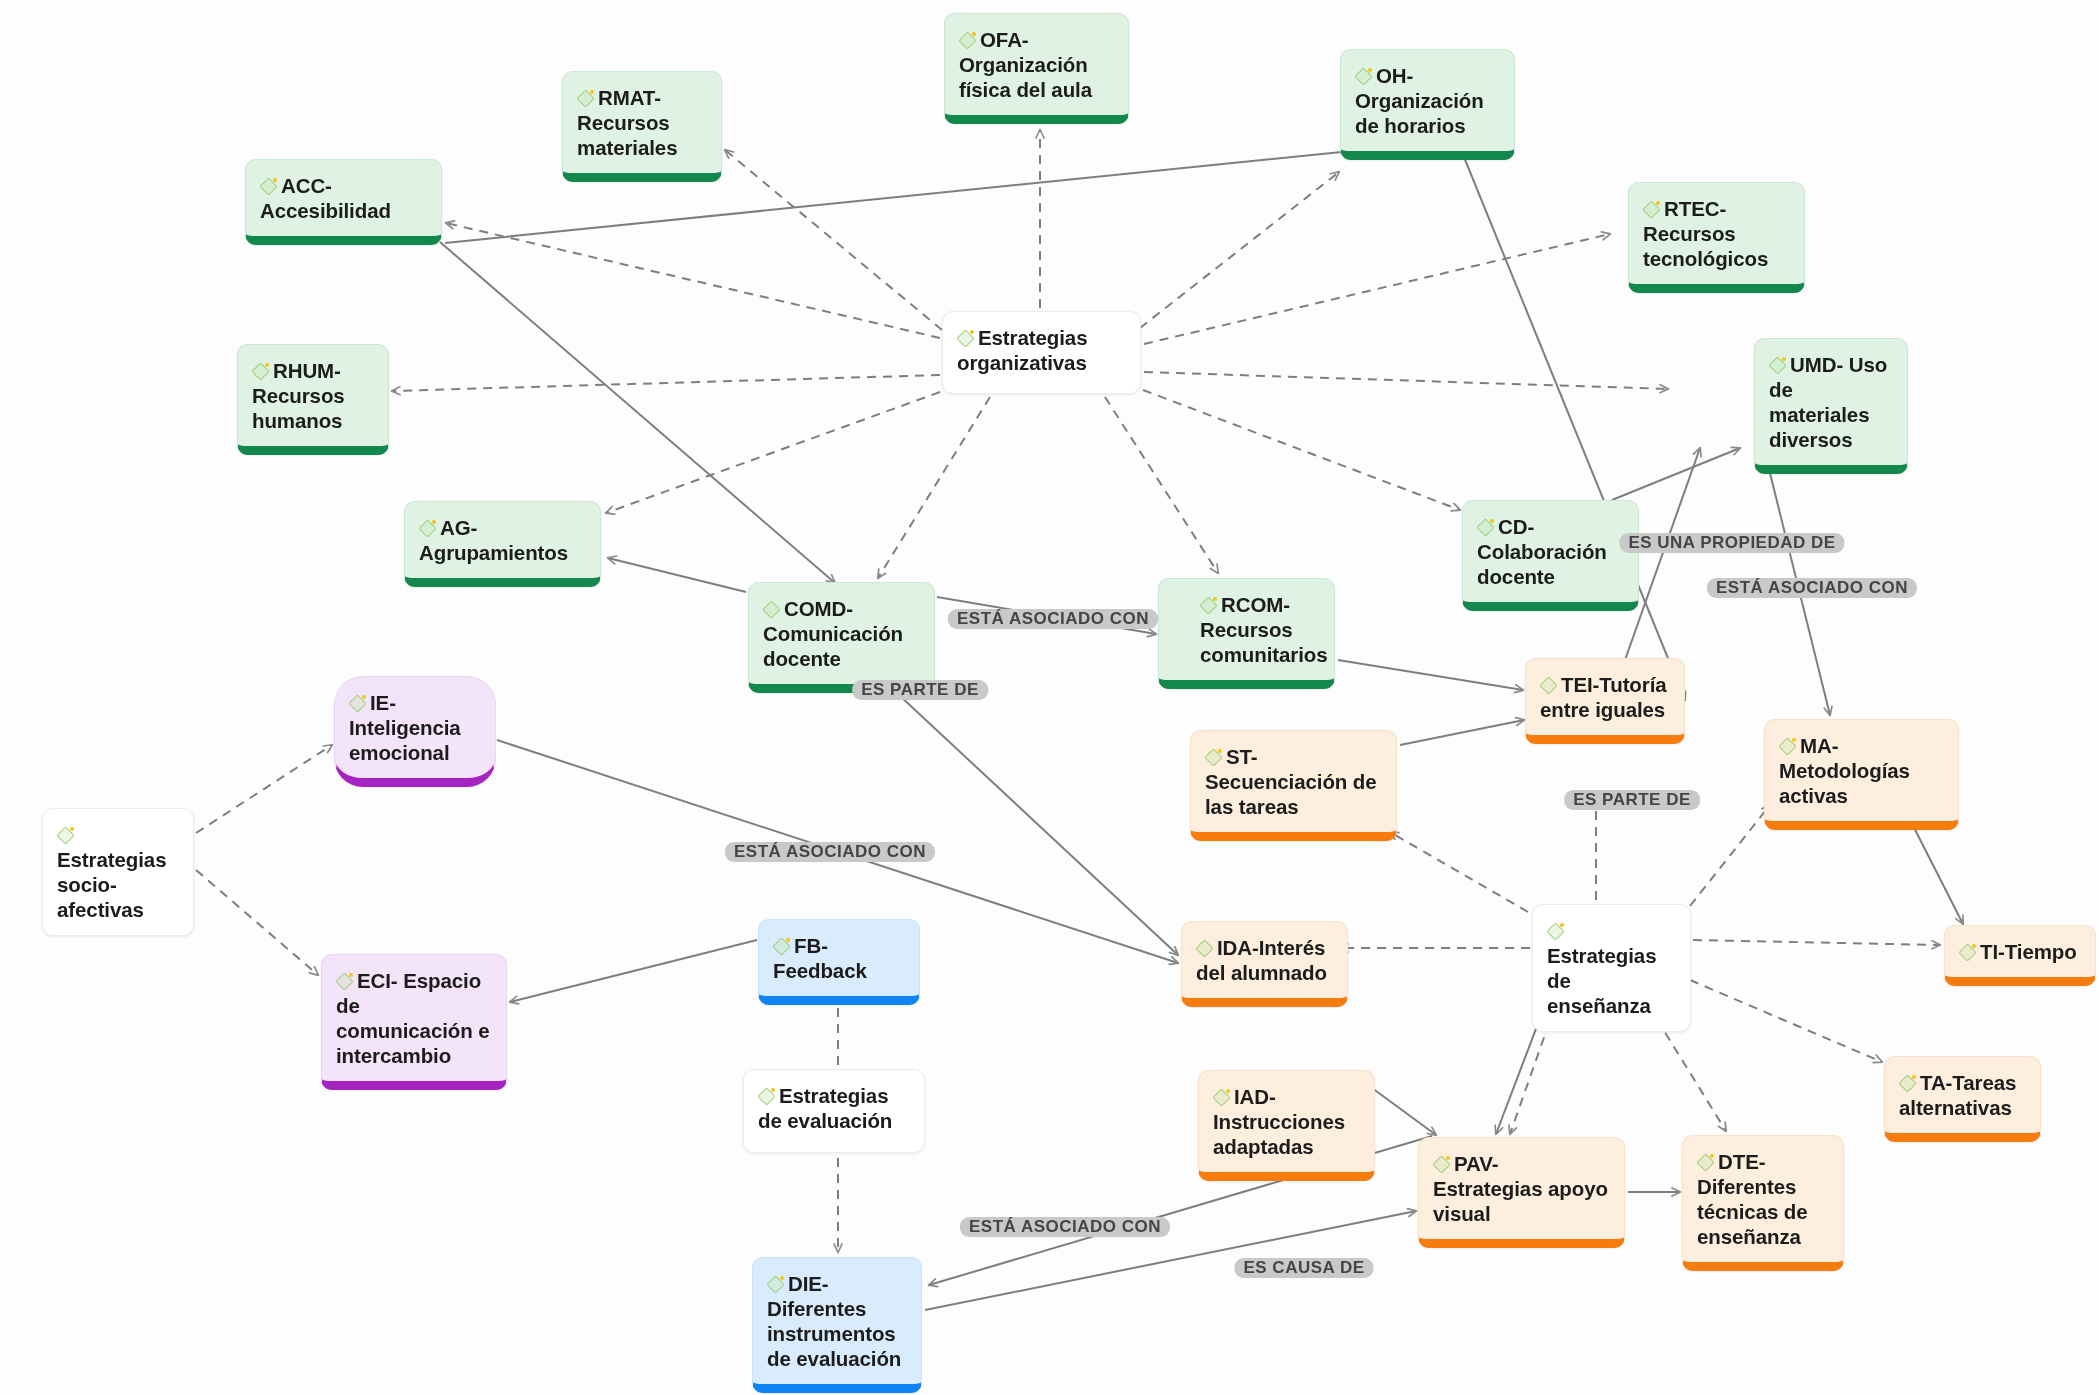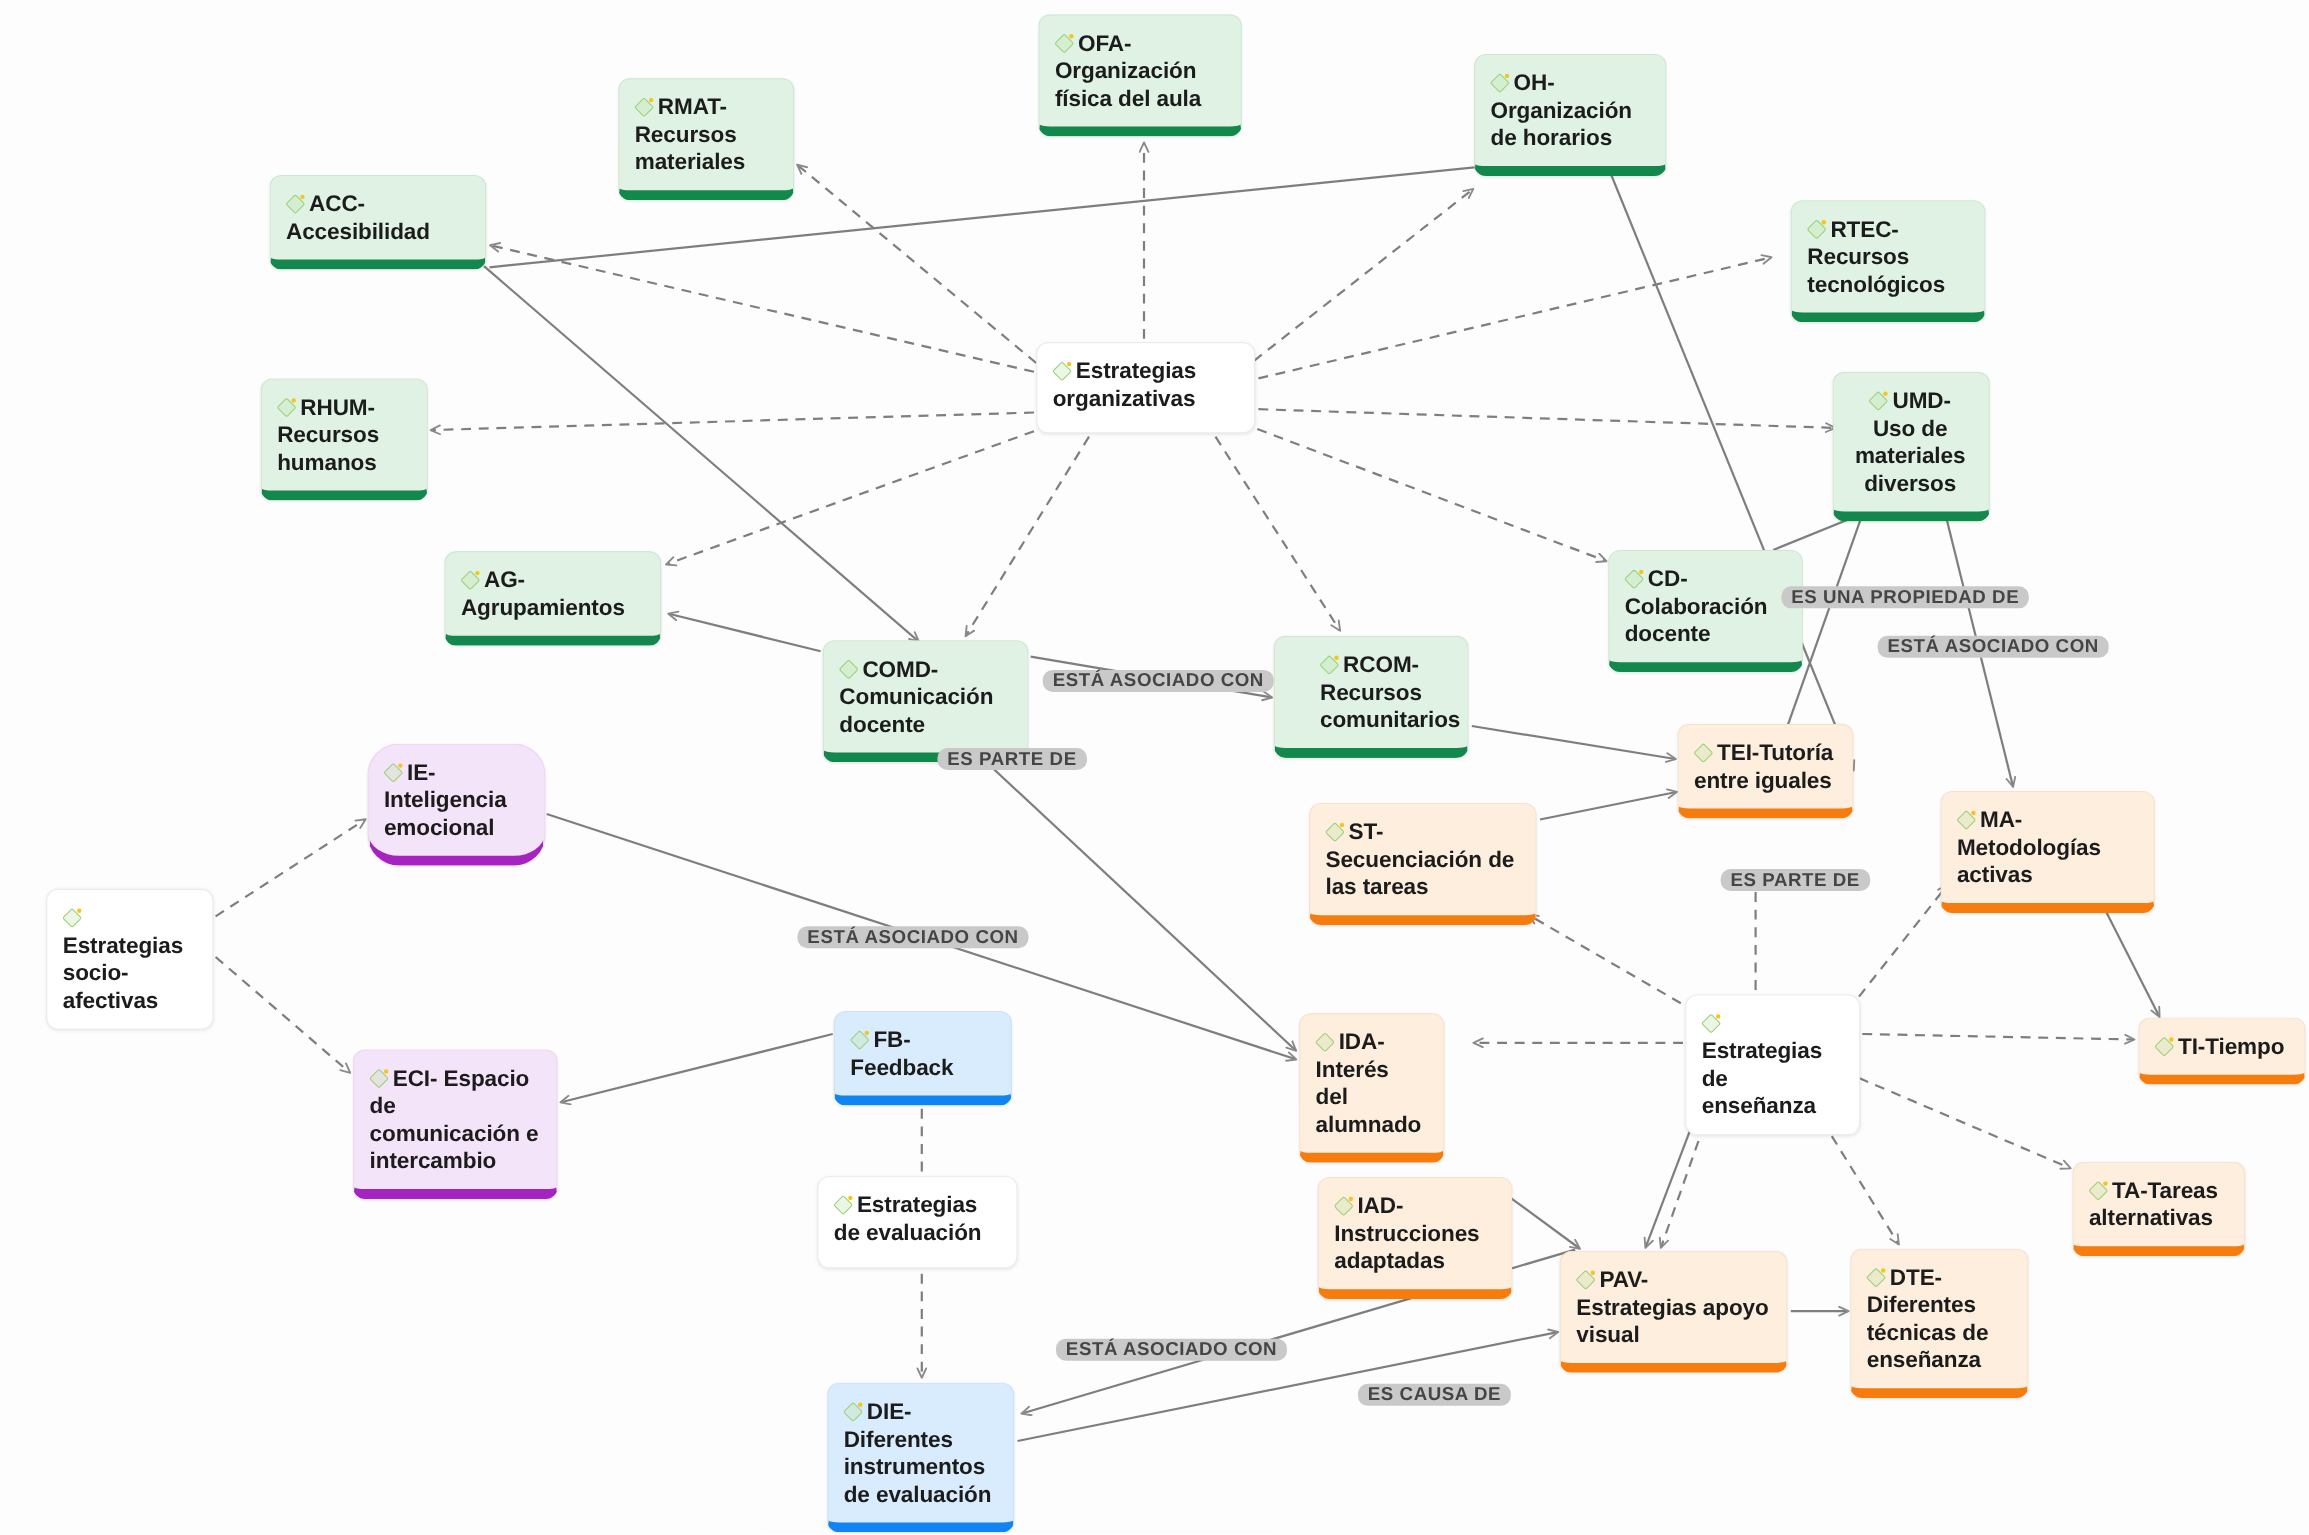--- a/index.html
+++ b/index.html
@@ -166,32 +166,32 @@
       </g>
   </svg>
   <div id="nodes-group">
       <div class="node node-green" style="left: 944px; top: 13px; width: 185px; min-height: 78px;"><span class="dia"><i></i><b></b></span><span class="lbl">OFA- Organización física del aula</span></div>
       <div class="node node-green" style="left: 562px; top: 71px; width: 160px; min-height: 78px;"><span class="dia"><i></i><b></b></span><span class="lbl">RMAT- Recursos materiales</span></div>
       <div class="node node-green" style="left: 1340px; top: 49px; width: 175px; min-height: 82px;"><span class="dia"><i></i><b></b></span><span class="lbl">OH- Organización de horarios</span></div>
       <div class="node node-green" style="left: 1612px; top: 182px; width: 177px; min-height: 82px; margin-left: 16px;"><span class="dia"><i></i><b></b></span><span class="lbl">RTEC- Recursos tecnológicos</span></div>
       <div class="node node-green" style="left: 245px; top: 159px; width: 197px; min-height: 79px;"><span class="dia"><i></i><b></b></span><span class="lbl">ACC- Accesibilidad</span></div>
       <div class="node node-green" style="left: 237px; top: 344px; width: 152px; min-height: 82px;"><span class="dia"><i></i><b></b></span><span class="lbl">RHUM- Recursos humanos</span></div>
       <div class="node node-white" style="left: 942px; top: 311px; width: 199px; min-height: 83px;"><span class="dia"><i></i><b></b></span><span class="lbl">Estrategias organizativas</span></div>
-      <div class="node node-green" style="left: 1666px; top: 338px; width: 143px; min-height: 105px; text-align: center;"><span class="dia"><i></i><b></b></span><span class="lbl">UMD- Uso de materiales diversos</span></div>
+      <div class="node node-green" style="left: 1754px; top: 338px; width: 154px; min-height: 105px;"><span class="dia"><i></i><b></b></span><span class="lbl">UMD- Uso de materiales diversos</span></div>
       <div class="node node-green" style="left: 404px; top: 501px; width: 197px; min-height: 78px;"><span class="dia"><i></i><b></b></span><span class="lbl">AG- Agrupamientos</span></div>
       <div class="node node-green" style="left: 1462px; top: 500px; width: 177px; min-height: 82px;"><span class="dia"><i></i><b></b></span><span class="lbl">CD- Colaboración docente</span></div>
       <div class="node node-green" style="left: 748px; top: 582px; width: 187px; min-height: 82px;"><span class="dia nodot"><i></i></span><span class="lbl">COMD- Comunicación docente</span></div>
       <div class="node node-green" style="left: 1158px; top: 578px; width: 177px; min-height: 82px; padding-left: 41px;"><span class="dia"><i></i><b></b></span><span class="lbl">RCOM- Recursos comunitarios</span></div>
       <div class="node node-orange" style="left: 1525px; top: 658px; width: 160px; min-height: 82px;"><span class="dia nodot"><i></i></span><span class="lbl">TEI-Tutoría entre iguales</span></div>
       <div class="node node-purple" style="left: 334px; top: 676px; width: 162px; min-height: 82px; border-radius: 29px;"><span class="dia"><i></i><b></b></span><span class="lbl">IE- Inteligencia emocional</span></div>
       <div class="node node-orange" style="left: 1764px; top: 719px; width: 195px; min-height: 82px;"><span class="dia"><i></i><b></b></span><span class="lbl">MA- Metodologías activas</span></div>
       <div class="node node-orange" style="left: 1190px; top: 730px; width: 207px; min-height: 82px;"><span class="dia"><i></i><b></b></span><span class="lbl">ST- Secuenciación de las tareas</span></div>
       <div class="node node-white" style="left: 42px; top: 808px; width: 152px; min-height: 82px;"><span class="dia"><i></i><b></b></span><span class="lbl">Estrategias socio- afectivas</span></div>
       <div class="node node-blue" style="left: 758px; top: 919px; width: 162px; min-height: 60px;"><span class="dia"><i></i><b></b></span><span class="lbl">FB- Feedback</span></div>
-      <div class="node node-orange" style="left: 1181px; top: 921px; width: 132px; min-height: 82px;"><span class="dia nodot"><i></i></span><span class="lbl">IDA-Interés del alumnado</span></div>
+      <div class="node node-orange" style="left: 1181px; top: 921px; width: 167px; min-height: 82px;"><span class="dia nodot"><i></i></span><span class="lbl">IDA-Interés del alumnado</span></div>
       <div class="node node-white" style="left: 1532px; top: 904px; width: 159px; min-height: 84px;"><span class="dia"><i></i><b></b></span><span class="lbl">Estrategias de enseñanza</span></div>
       <div class="node node-orange" style="left: 1944px; top: 925px; width: 152px; min-height: 48px;"><span class="dia"><i></i><b></b></span><span class="lbl">TI-Tiempo</span></div>
       <div class="node node-purple" style="left: 321px; top: 954px; width: 186px; min-height: 110px;"><span class="dia"><i></i><b></b></span><span class="lbl">ECI- Espacio de comunicación e intercambio</span></div>
       <div class="node node-orange" style="left: 1884px; top: 1056px; width: 157px; min-height: 60px;"><span class="dia"><i></i><b></b></span><span class="lbl">TA-Tareas alternativas</span></div>
       <div class="node node-white" style="left: 743px; top: 1069px; width: 182px; min-height: 84px;"><span class="dia"><i></i><b></b></span><span class="lbl">Estrategias de evaluación</span></div>
       <div class="node node-orange" style="left: 1198px; top: 1070px; width: 177px; min-height: 82px;"><span class="dia"><i></i><b></b></span><span class="lbl">IAD- Instrucciones adaptadas</span></div>
       <div class="node node-orange" style="left: 1418px; top: 1137px; width: 207px; min-height: 82px;"><span class="dia"><i></i><b></b></span><span class="lbl">PAV- Estrategias apoyo visual</span></div>
       <div class="node node-orange" style="left: 1682px; top: 1135px; width: 162px; min-height: 105px;"><span class="dia"><i></i><b></b></span><span class="lbl">DTE- Diferentes técnicas de enseñanza</span></div>
       <div class="node node-blue" style="left: 752px; top: 1257px; width: 170px; min-height: 130px;"><span class="dia"><i></i><b></b></span><span class="lbl">DIE- Diferentes instrumentos de evaluación</span></div>
     </div>

